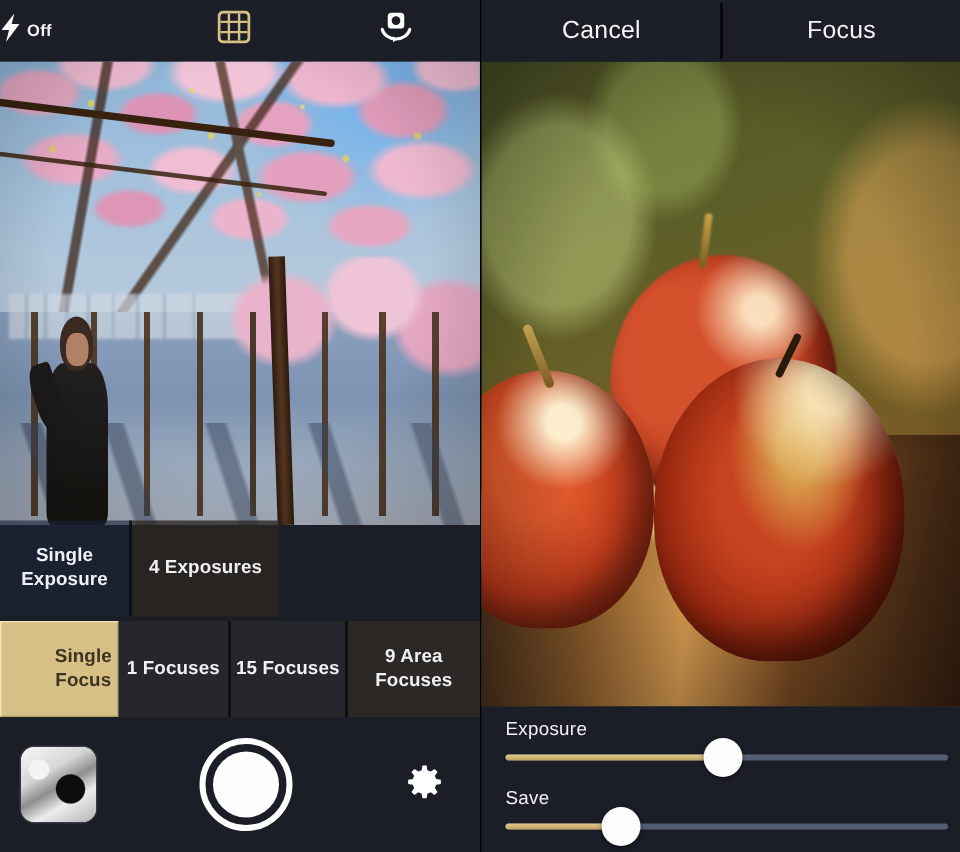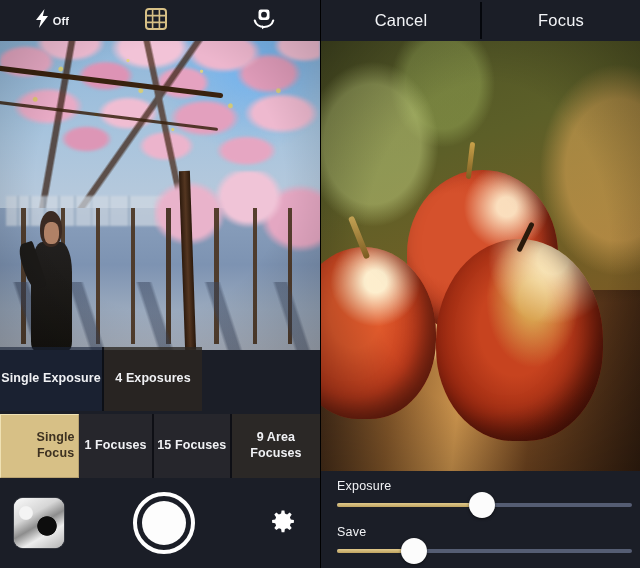--- a/index.html
+++ b/index.html
@@ -31,21 +31,21 @@
     width: 320px; height: 41px;
     background: #1b1e27;
     display: flex; align-items: center;
     z-index: 6;
   }
   .topbar-left { justify-content: flex-start; }
   .tb-item {
     height: 41px; display: flex; align-items: center;
     justify-content: center; gap: 4px;
   }
-  .flash-item { width: 104px; padding-left: 0; justify-content: center; }
+  .flash-item { width: 104px; padding-left: 0; justify-content: flex-start; }
   .grid-item  { width: 104px; }
   .flip-item  { width: 112px; }
   .flash-label {
     color: #f2f3f6; font-size: 11px; font-weight: bold;
     letter-spacing: .2px;
   }
 
   
   .topbar-right { display: flex; }
   .hdr-btn {
@@ -210,21 +210,21 @@
   .mode-cell.dim4 { background: rgba(46,42,38,.86); }
   .mode-cell.selected {
     background: #d7c086;
     color: #3d3121;
     border-left: 1px solid #efe1b4;
     border-top: 1px solid #efe1b4;
     border-right: 1px solid #b8a271;
     border-bottom: 1px solid #b8a271;
     font-weight: bold;
   }
-  .exp-c1 { width: 104px; }
+  .exp-c1 { width: 88px; }
   .exp-c2 { width: 118px; }
   .exp-c3 { width: 98px; }
   .foc-c1 { width: 81px; padding-left: 32px; }
   .foc-c2 { width: 78px; }
   .foc-c3 { width: 81px; }
   .foc-c4 { width: 92px; }
 
   
   .bottombar {
     position: absolute; left: 0; bottom: 0;

